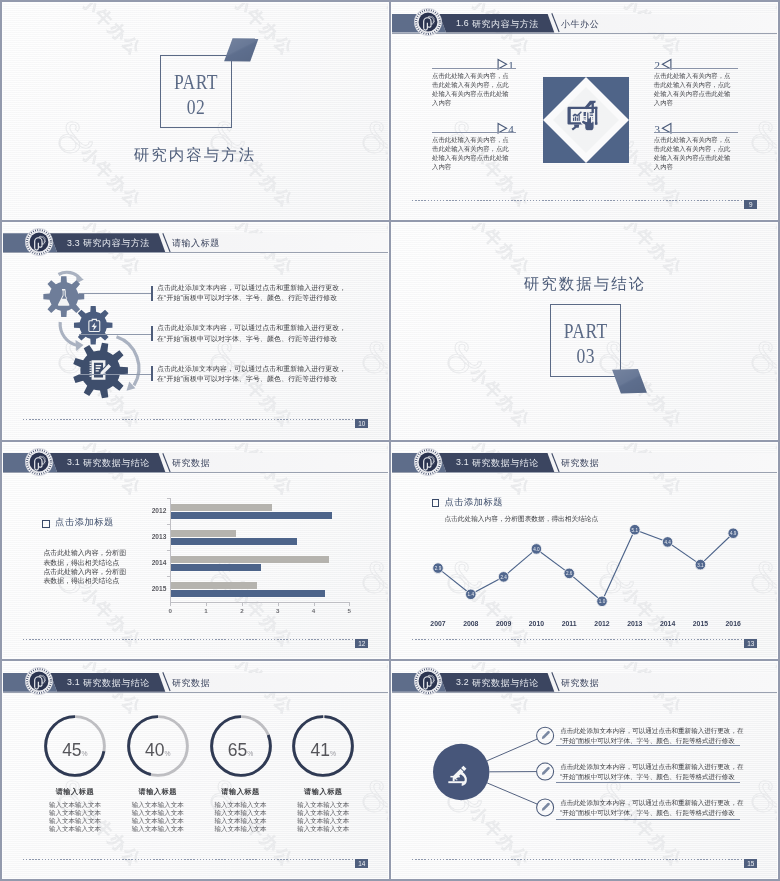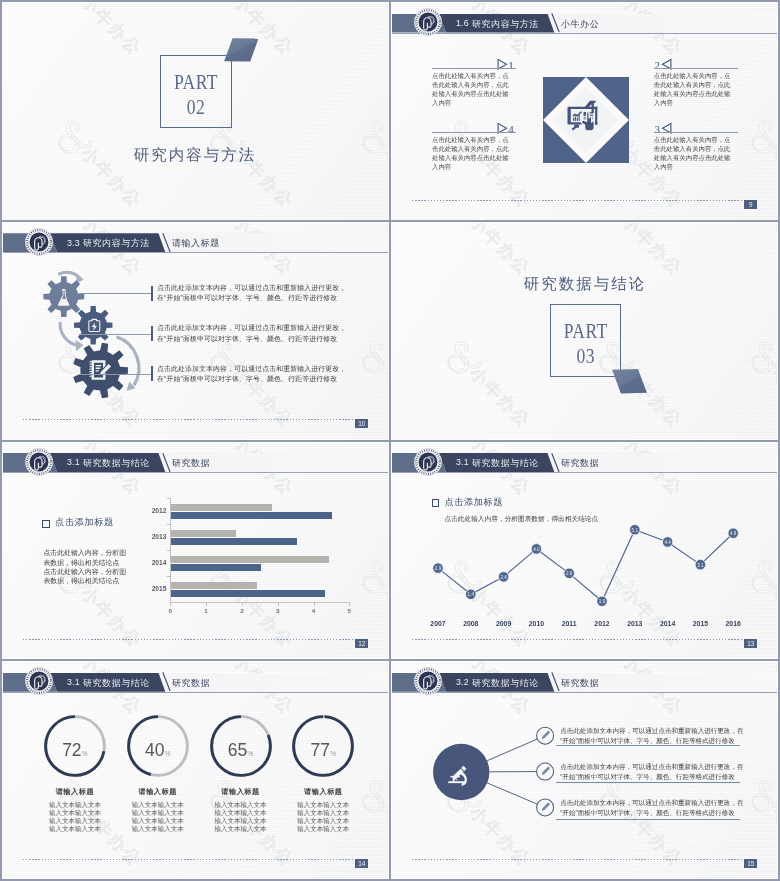--- a/index.html
+++ b/index.html
@@ -1265,21 +1265,21 @@
   <path d="M18.0 37.8 V25.0 a6.8 6.8 0 0 1 13.6 0 V32.8" fill="none" stroke="#f0f2f5" stroke-width="2.1"></path>
   <path d="M18.0 37.8 a3.4 3.4 0 0 0 6.8 0 V27.6" fill="none" stroke="#f0f2f5" stroke-width="2.1"></path>
   <path d="M31.6 32.8 a2.9 2.9 0 0 1 -5.2 1.7" fill="none" stroke="#f0f2f5" stroke-width="2.1"></path>
   </svg>
         <div class="dashline"></div>
         <div class="pgnum">14</div>
         <svg width="70" height="70" viewBox="0 0 70 70" style="position:absolute;left:36.900000000000006px;top:48.75px">
           <circle cx="35" cy="35" r="29.4" fill="none" stroke="#bebec2" stroke-width="2.9"></circle>
           <circle cx="35" cy="35" r="29.4" fill="none" stroke="#2f3a54" stroke-width="2.9" stroke-linecap="butt" transform="rotate(-90 35 35) translate(0,70) scale(1,-1)" stroke-dasharray="133.00 51.72"></circle>
         </svg>
-        <div class="dn-val" style="left: 36.9px; top: 77.25px; width: 70px;"><span>72</span><span class="dn-pct">%</span></div>
+        <div class="dn-val" style="left: 36.9px; top: 77.25px; width: 70px;"><span>45</span><span class="dn-pct">%</span></div>
         <div class="dn-title" style="left: 26.9px; top: 124.95px; width: 90px;">请输入标题</div>
         <div class="dn-lines" style="left: 26.9px; top: 138.95px; width: 90px;">
           <div>输入文本输入文本</div>
           <div>输入文本输入文本</div>
           <div>输入文本输入文本</div>
           <div>输入文本输入文本</div>
         </div>
         <svg width="70" height="70" viewBox="0 0 70 70" style="position:absolute;left:119.69999999999999px;top:48.75px">
           <circle cx="35" cy="35" r="29.4" fill="none" stroke="#bebec2" stroke-width="2.9"></circle>
           <circle cx="35" cy="35" r="29.4" fill="none" stroke="#2f3a54" stroke-width="2.9" stroke-linecap="butt" transform="rotate(-90 35 35) translate(0,70) scale(1,-1)" stroke-dasharray="84.97 99.75"></circle>
@@ -1301,21 +1301,21 @@
         <div class="dn-lines" style="left: 192.5px; top: 138.95px; width: 90px;">
           <div>输入文本输入文本</div>
           <div>输入文本输入文本</div>
           <div>输入文本输入文本</div>
           <div>输入文本输入文本</div>
         </div>
         <svg width="70" height="70" viewBox="0 0 70 70" style="position:absolute;left:285.29999999999995px;top:48.75px">
           <circle cx="35" cy="35" r="29.4" fill="none" stroke="#bebec2" stroke-width="2.9"></circle>
           <circle cx="35" cy="35" r="29.4" fill="none" stroke="#2f3a54" stroke-width="2.9" stroke-linecap="butt" transform="rotate(-90 35 35) translate(0,70) scale(1,-1)" stroke-dasharray="182.88 1.85"></circle>
         </svg>
-        <div class="dn-val" style="left: 285.3px; top: 77.25px; width: 70px;"><span>77</span><span class="dn-pct">%</span></div>
+        <div class="dn-val" style="left: 285.3px; top: 77.25px; width: 70px;"><span>41</span><span class="dn-pct">%</span></div>
         <div class="dn-title" style="left: 275.3px; top: 124.95px; width: 90px;">请输入标题</div>
         <div class="dn-lines" style="left: 275.3px; top: 138.95px; width: 90px;">
           <div>输入文本输入文本</div>
           <div>输入文本输入文本</div>
           <div>输入文本输入文本</div>
           <div>输入文本输入文本</div>
         </div>
       </div>
     </div>
     <div class="slide">

